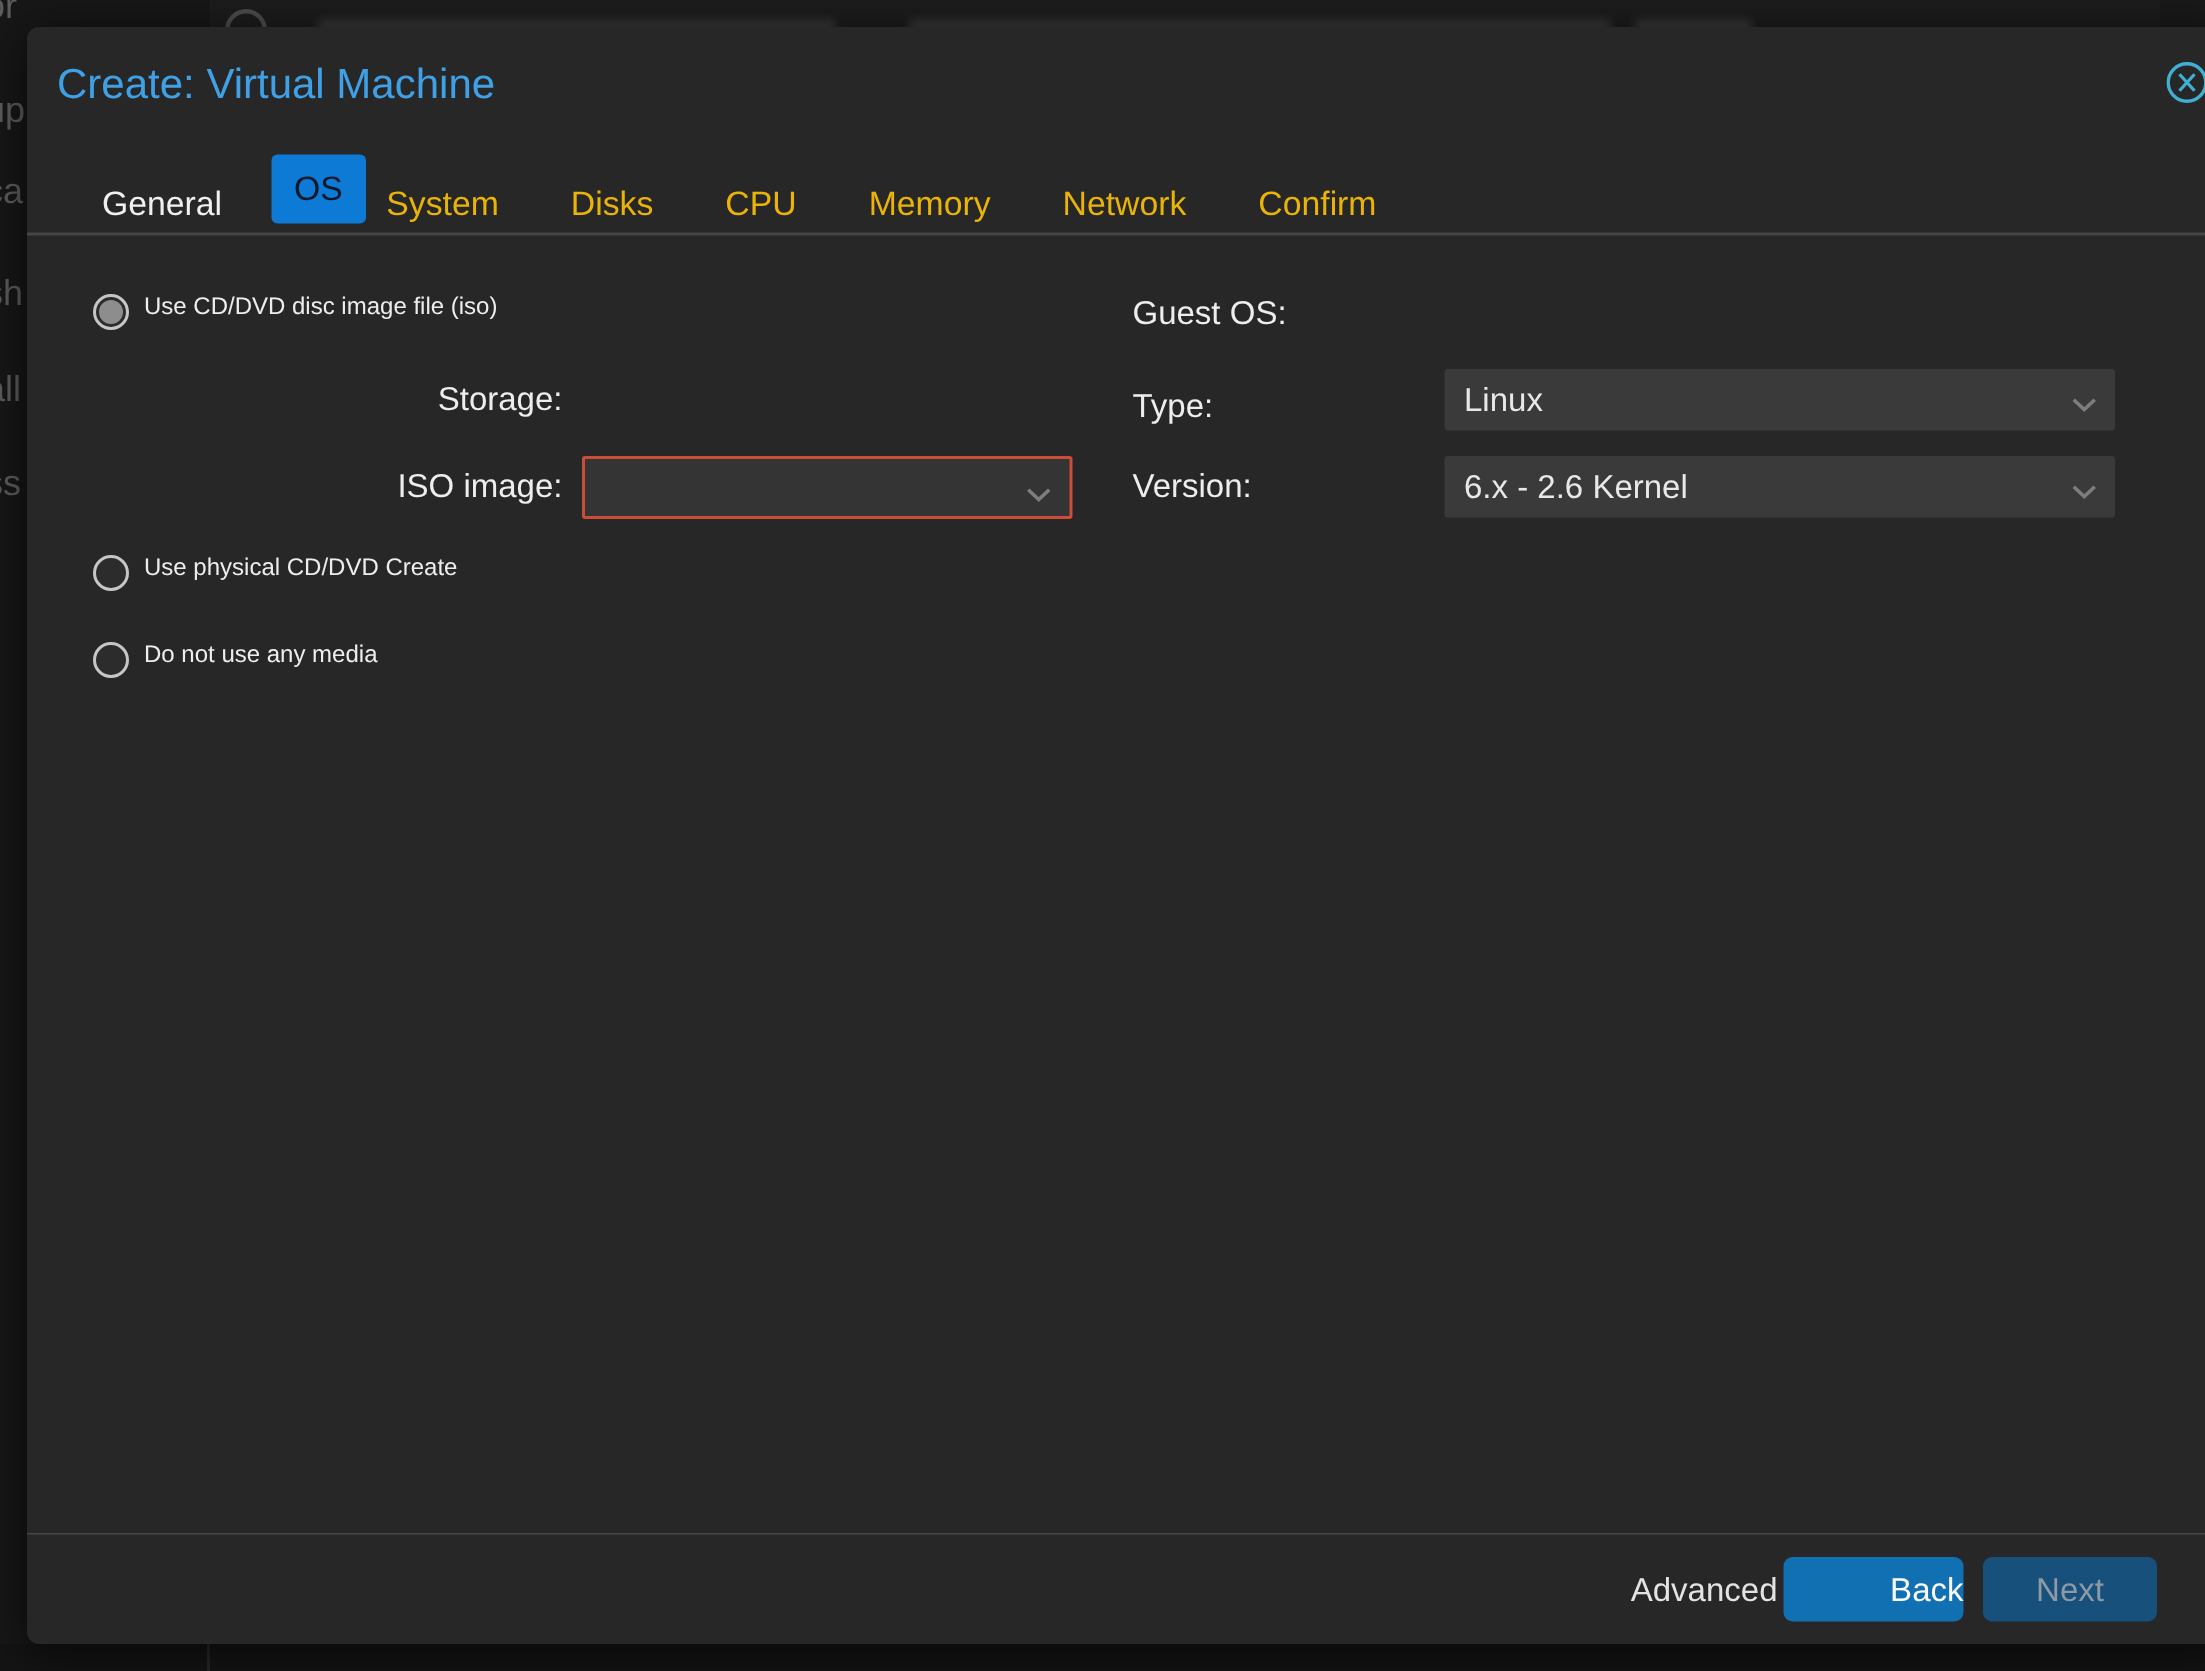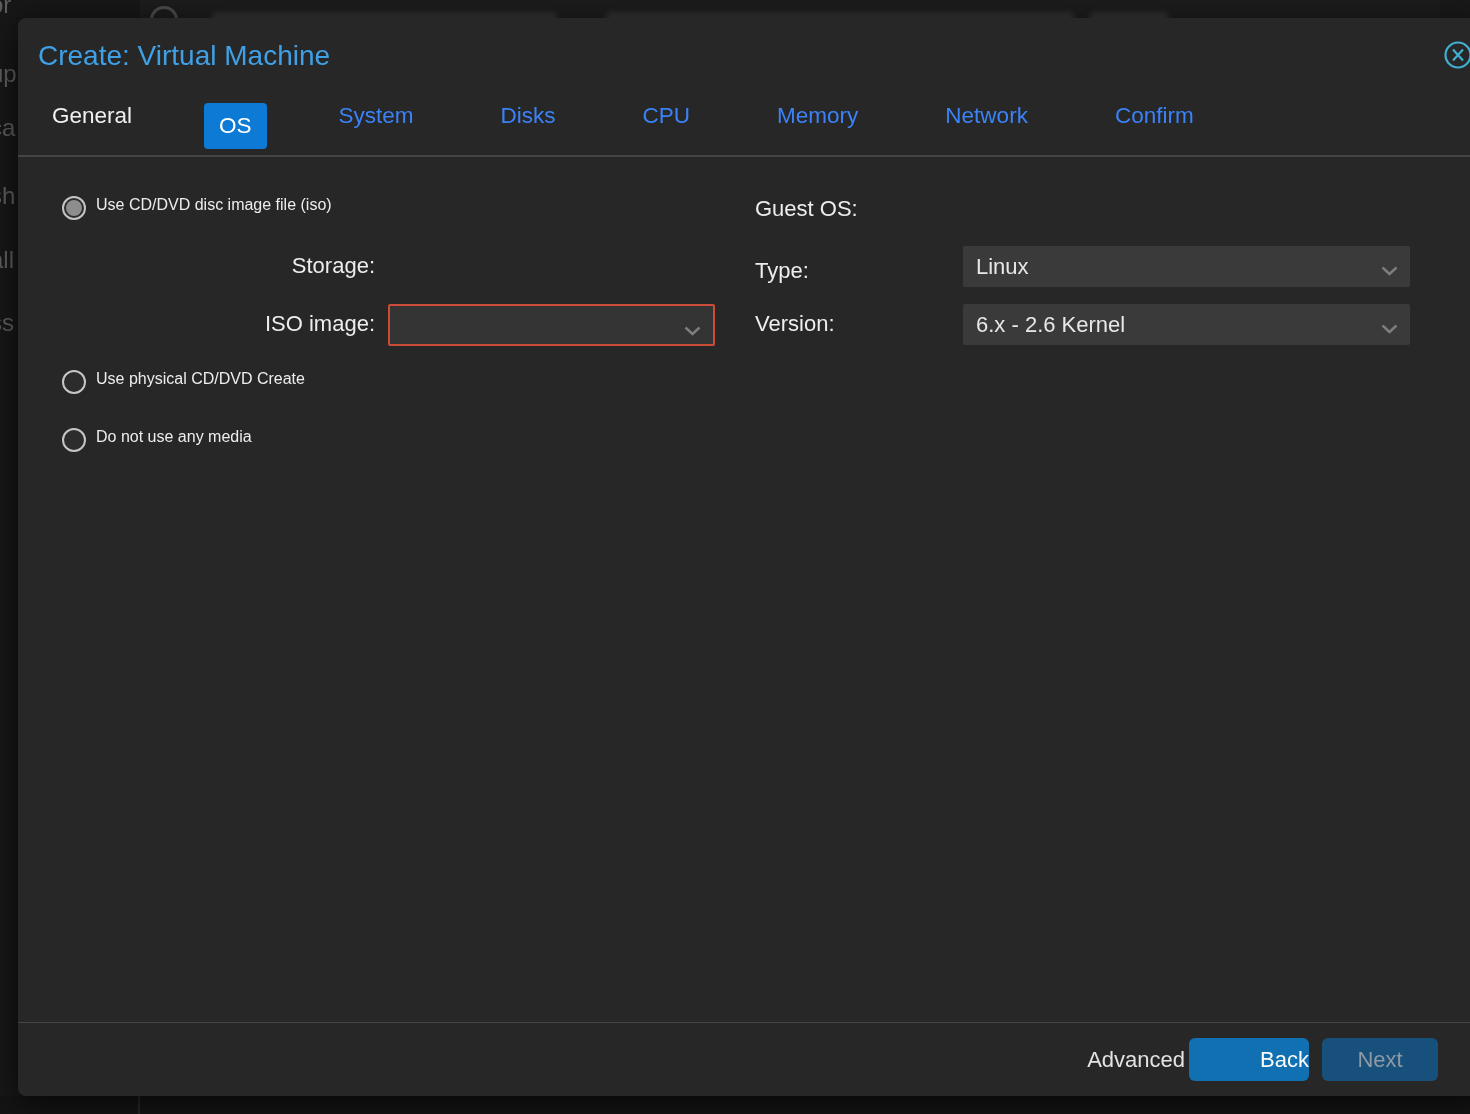--- a/index.html
+++ b/index.html
@@ -32,27 +32,27 @@
     position:absolute; left:18px; top:18px; width:1467px; height:1078px;
     background:#272727; border-radius:8px;
     box-shadow:0 6px 30px rgba(0,0,0,.65);
   }
   .dlg-title {
     position:absolute; left:20px; top:22px;
     font-size:28px; color:#40a0e6;
   }
   .close-btn { position:absolute; right:12px; top:22px; width:30px; height:30px; cursor:pointer; }
 
-  .tabbar { position:absolute; left:34px; top:85px; height:46px; display:flex; align-items:flex-start;gap:39px; }
-  .tab { font-size:22.5px; color:#3b82f6; margin-right:48px; white-space:nowrap; }
+  .tabbar { position:absolute; left:50px; top:85px; height:46px; display:flex; align-items:flex-end; }
+  .tab { font-size:22.5px; color:#eab308; margin-right:48px; white-space:nowrap; }
   .tab.enabled { color:#f0f0f0; }
   .tab.active {
-    color:#ffffff; background:#0d7ad6; border-radius:4px;
+    color:#0f172a; background:#0d7ad6; border-radius:4px;
     padding:0 15px; line-height:46px; height:46px;
-    margin-left:-15px; margin-right:33px;
+    margin-left:-15px; margin-right:14px;
   }
   .hline { position:absolute; left:0; width:100%; height:2px; background:#454545; }
   .hline.top { top:137px; }
   .hline.bottom { top:1004px; height:1px; }
 
   
   .radio { position:absolute; left:44px; width:24px; height:24px; border-radius:50%;
     background:#2c2c2c; border:2px solid #c6c6c6; }
   .radio.checked::after { content:""; position:absolute; left:2px; top:2px;
     width:16px; height:16px; border-radius:50%; background:#8d8d8d; }

